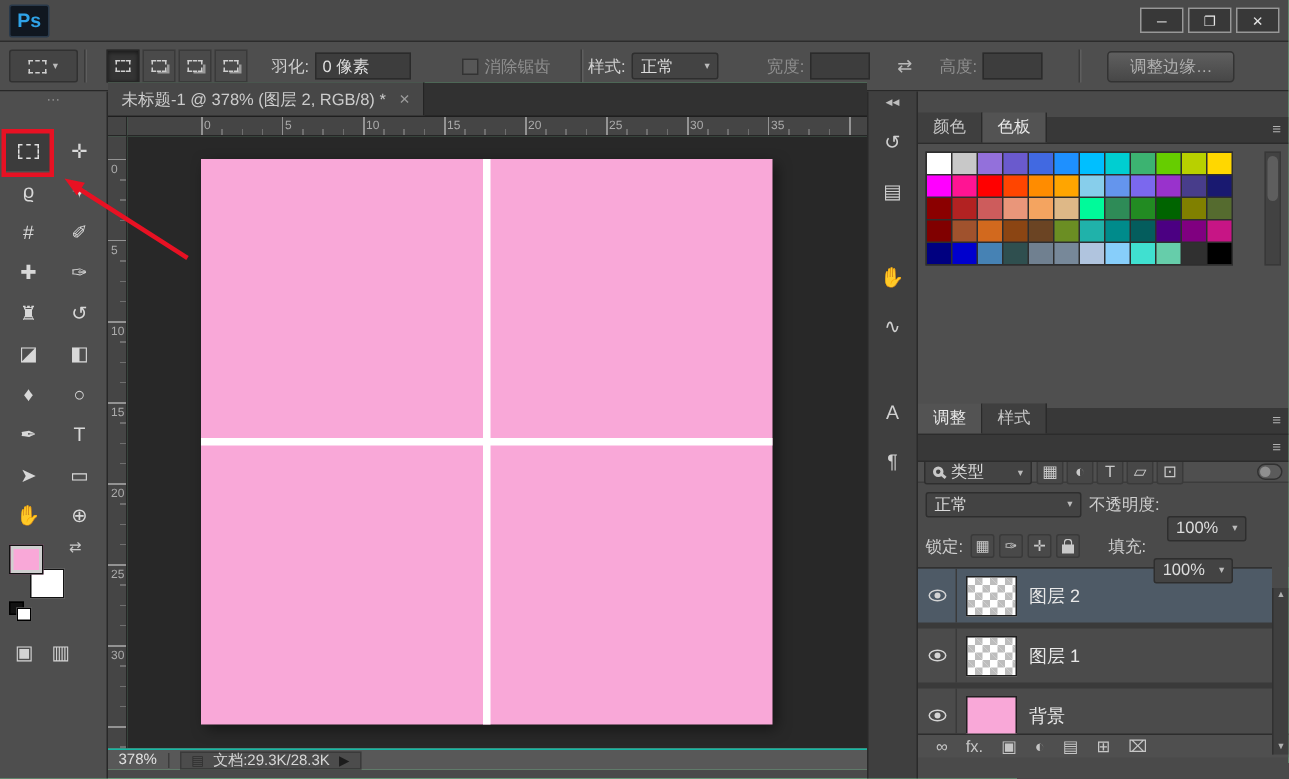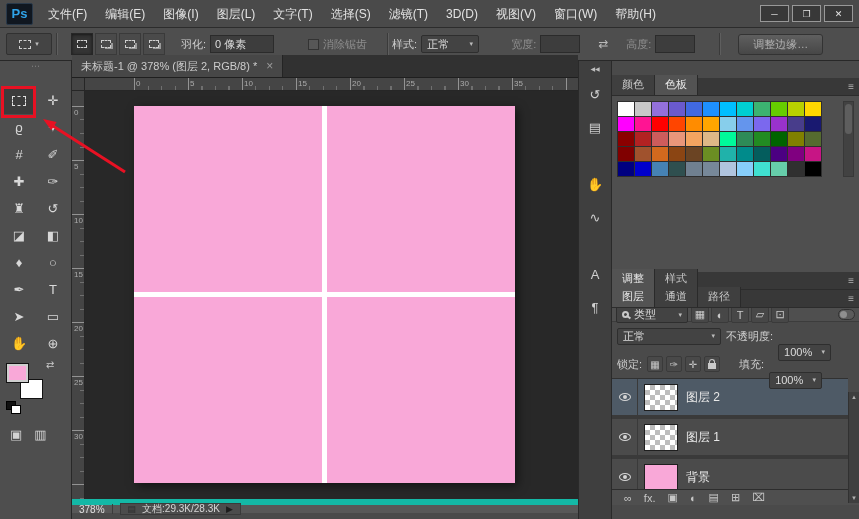--- a/index.html
+++ b/index.html
@@ -63,21 +63,21 @@
     background-size:100% 13px,100% 5px; background-position:49px 0,49px 8px; background-repeat:no-repeat; }
   .ruler-left { position:absolute; left:0; top:36px; width:13px; bottom:14px; background:#454545; border-right:1px solid #262626;
     background-image:repeating-linear-gradient(to bottom,#939393 0 1px,transparent 1px 54px),repeating-linear-gradient(to bottom,#6f6f6f 0 1px,transparent 1px 13.5px);
     background-size:13px 100%,5px 100%; background-position:0 15px,8px 15px; background-repeat:no-repeat; }
   .rnum { position:absolute; top:1px; font-size:8px; color:#ababab; }
   .ruler-left .rnum { left:2px; top:auto; }
   .viewport { position:absolute; left:13px; top:36px; right:0; bottom:14px; overflow:hidden; background:#282828; }
   .canvas { position:absolute; left:49px; top:15px; width:381px; height:377px; background:var(--pink); box-shadow:3px 3px 9px rgba(0,0,0,.5); }
   .cross-v { position:absolute; left:188px; top:0; width:5px; height:100%; background:#ffffff; }
   .cross-h { position:absolute; top:186px; left:0; width:100%; height:5px; background:#ffffff; }
-  .statusbar { position:absolute; left:0; right:0; bottom:0; height:14px; background:#585858; border-top:6px solid #14b8a6; display:flex; align-items:center; gap:7px; padding:0 7px; font-size:10px; color:#e0e0e0; }
+  .statusbar { position:absolute; left:0; right:0; bottom:0; height:14px; background:#585858; border-top:1px solid #14b8a6; display:flex; align-items:center; gap:7px; padding:0 7px; font-size:10px; color:#e0e0e0; }
   .status-sep { width:1px; height:10px; background:#3c3c3c; }
   .status-doc { background:#4c4c4c; border:1px solid #3a3a3a; height:12px; display:flex; align-items:center; gap:6px; padding:0 7px; color:#d6d6d6; }
   .status-doc-icon { color:#2e2e2e; font-size:9px; }
   .status-arrow { color:#1c1c1c; font-size:9px; }
 
   
   #panelstrip { position:absolute; left:578px; top:61px; width:34px; height:458px; background:#3f3f3f; border-left:1px solid #2a2a2a; border-right:1px solid #2a2a2a; }
   .strip-collapse { height:16px; line-height:16px; text-align:center; color:#bdbdbd; font-size:6px; letter-spacing:0px; }
   .strip-icons { display:flex; flex-direction:column; align-items:center; padding-top:4px; }
   .strip-icon { width:26px; height:26px; margin-bottom:7px; display:flex; align-items:center; justify-content:center; color:#d0d0d0; font-size:13px; border-radius:2px; }
@@ -129,34 +129,20 @@
 
   
   #red-box { position:absolute; left:1px; top:86px; width:35px; height:32px; border:3px solid var(--red); z-index:60; }
   #arrow-svg { position:absolute; left:0; top:0; width:859px; height:519px; pointer-events:none; z-index:59; }
 </style>
 </head>
 <body>
 
 <div id="titlebar">
   <div class="ps-logo">Ps</div>
-  <div class="menus">
-
-  <span class="menu-item">文件(F)</span>
-      <span class="menu-item">编辑(E)</span>
-      <span class="menu-item">图像(I)</span>
-      <span class="menu-item">图层(L)</span>
-      <span class="menu-item">文字(T)</span>
-      <span class="menu-item">选择(S)</span>
-      <span class="menu-item">滤镜(T)</span>
-      <span class="menu-item">3D(D)</span>
-      <span class="menu-item">视图(V)</span>
-      <span class="menu-item">窗口(W)</span>
-      <span class="menu-item">帮助(H)</span>
-    </div>
   <div class="win-btns">
     <div class="win-btn">─</div>
     <div class="win-btn">❐</div>
     <div class="win-btn">✕</div>
   </div>
 </div>
 
 <div id="optionsbar">
   <div class="preset-box">
     <span class="mini-marq"></span>
@@ -427,26 +413,20 @@
   <div class="ptabs">
     <div class="ptabs-inner">
 
     <span class="ptab active">调整</span>
         <span class="ptab">样式</span>
       </div>
     <span class="panel-menu">≡</span>
   </div>
 
   <div class="ptabs">
-    <div class="ptabs-inner">
-
-    <span class="ptab active">图层</span>
-        <span class="ptab">通道</span>
-        <span class="ptab">路径</span>
-      </div>
     <span class="panel-menu">≡</span>
   </div>
 
   <div class="filter-row">
     <div class="combo" style="width:72px">
       <span class="mag-icon"></span>
       <span>类型</span>
       <span class="arrow">▾</span>
     </div>
     <div class="filter-icons">

